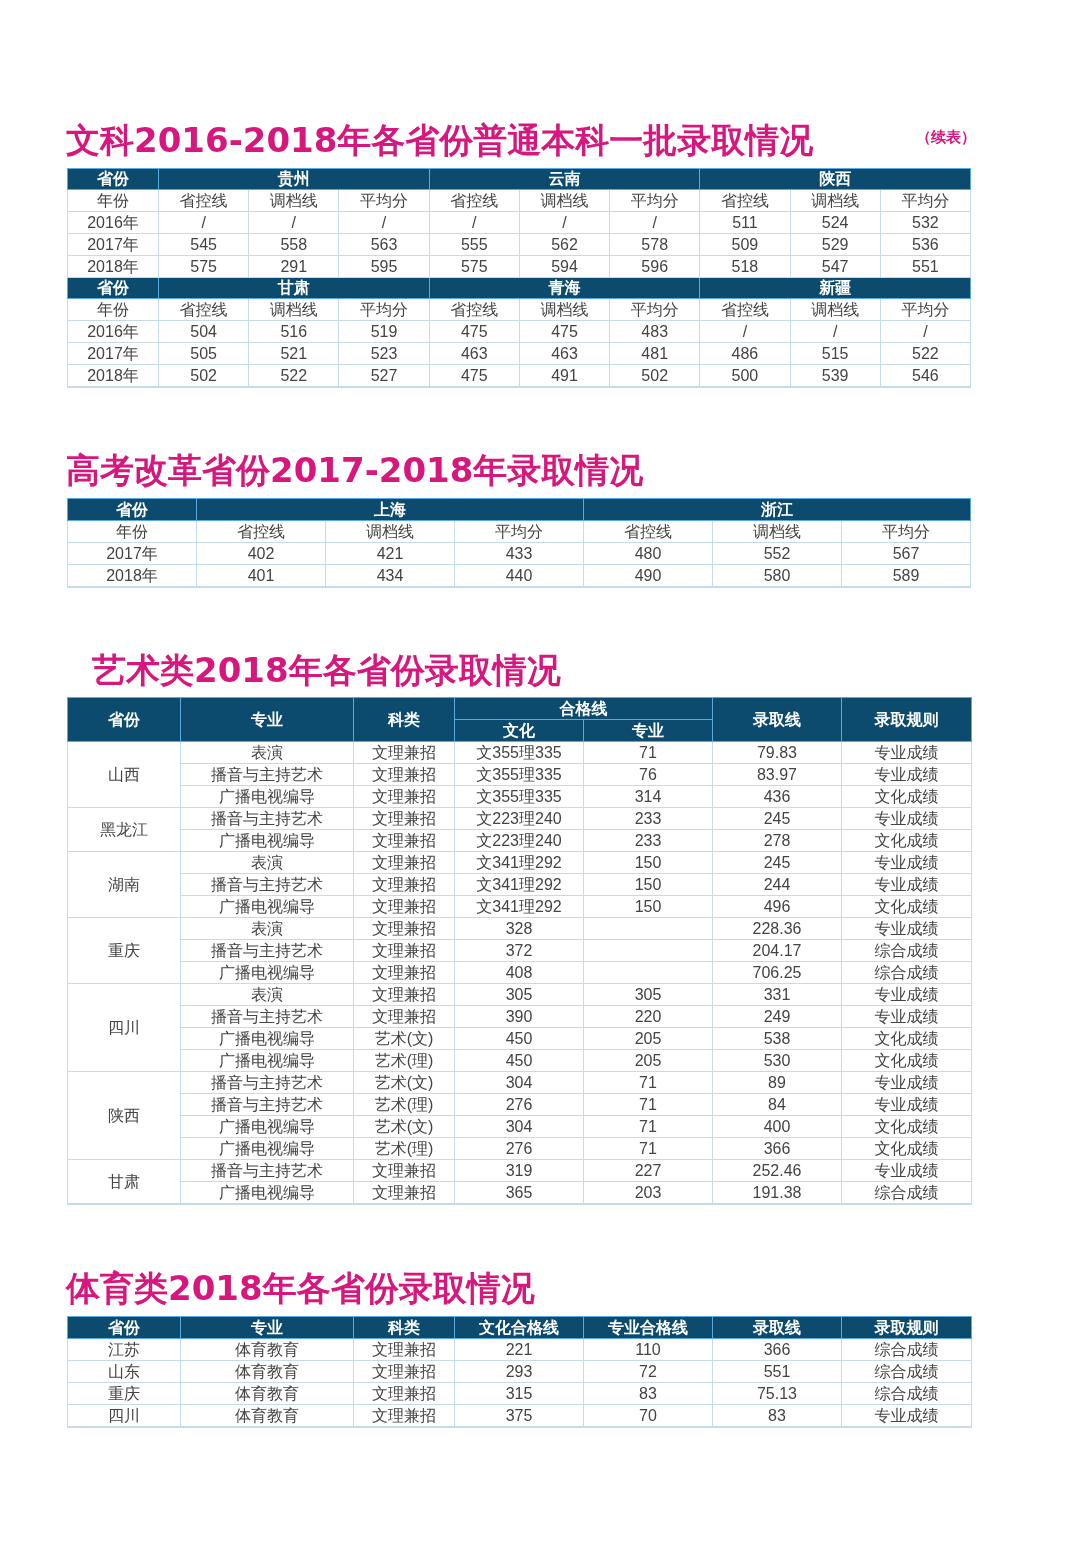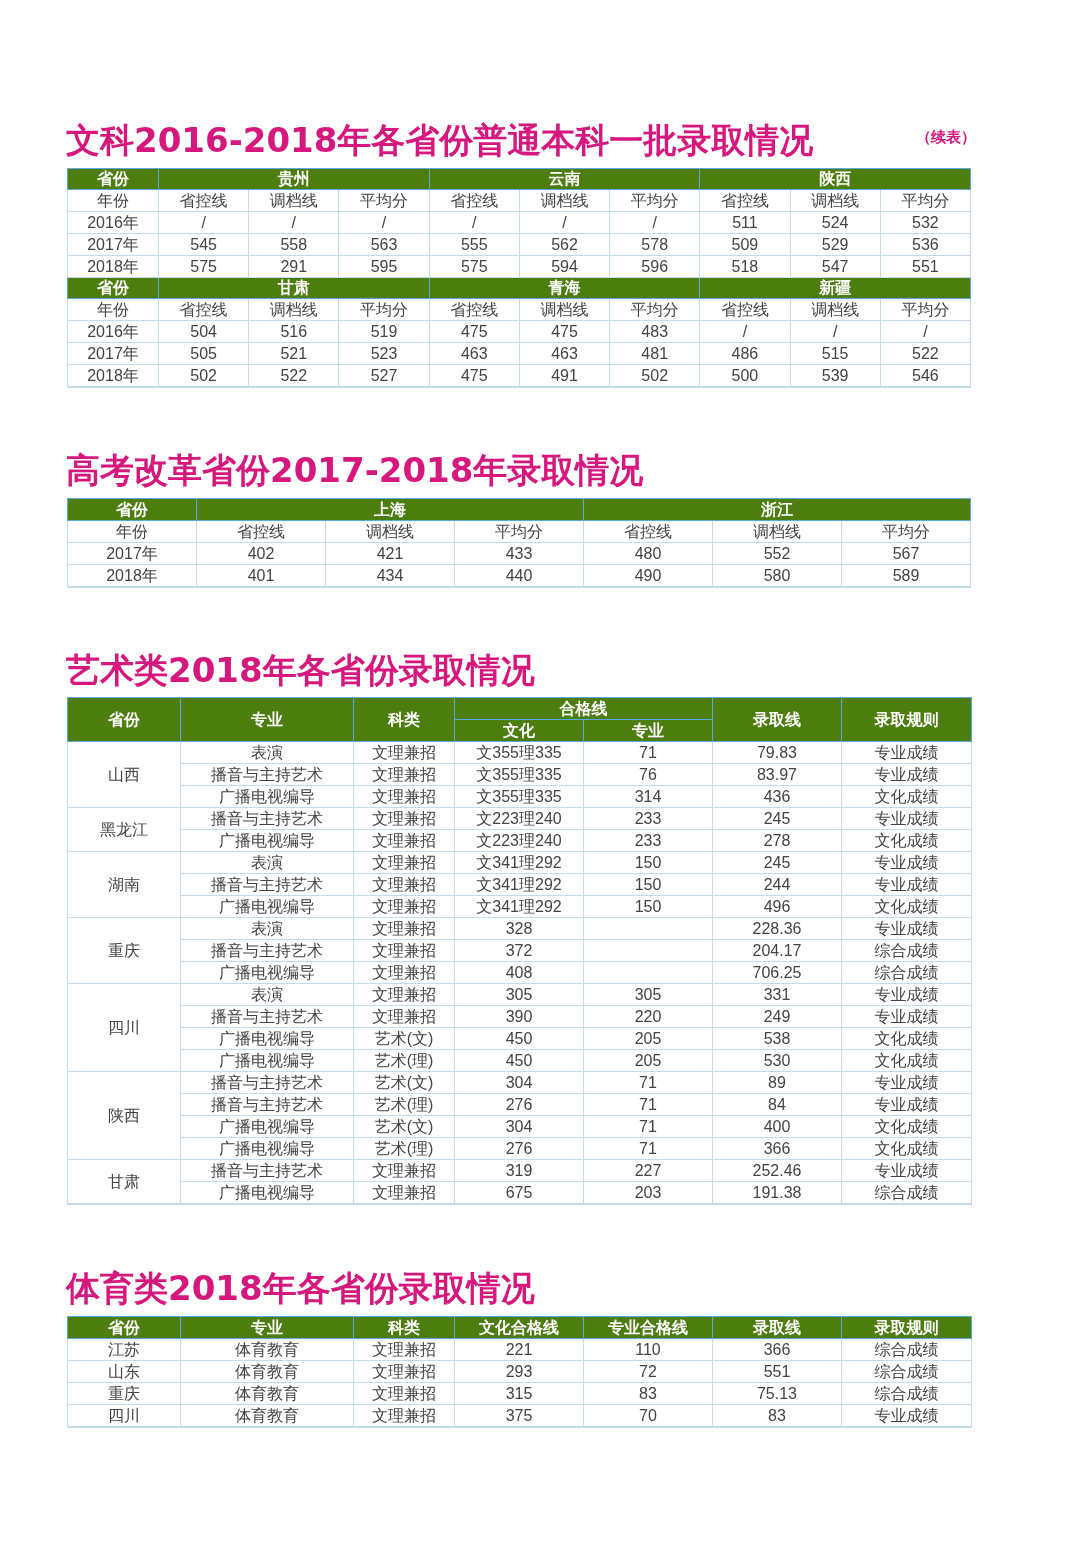--- a/index.html
+++ b/index.html
@@ -1,21 +1,21 @@
 <!DOCTYPE html>
 <html><head>
 <meta charset="utf-8">
 <style>
   html, body { margin: 0; padding: 0; background: #ffffff; }
   body { width: 1080px; height: 1548px; position: relative; font-family: "DejaVu Sans", "Liberation Sans", sans-serif; color: #3a3a3a; overflow: hidden; }
   .section-title { position: absolute; left: 66px; font-size: 34px; font-weight: bold; color: #d6177e; letter-spacing: 0px; white-space: nowrap; }
   .continued { position: absolute; right: 104px; top: 128px; font-size: 15px; font-weight: bold; color: #d6177e; }
   table { position: absolute; left: 67px; width: 904px; border-collapse: collapse; table-layout: fixed; font-family: "Liberation Sans", "DejaVu Sans", sans-serif; }
   td, th { border: 1px solid #c4dbe8; text-align: center; font-size: 16px; color: #444; padding: 0; font-weight: normal; line-height: 1; }
-  tr.hd th { background: #4d7c0f; color: #ffffff; font-weight: bold; border-color: #5aa9e0; }
+  tr.hd th { background: #0c4a6e; color: #ffffff; font-weight: bold; border-color: #5aa9e0; }
   table.t1 td, table.t1 th { height: 21px; }
   table.t1 tr.hd th { height: 20px; }
   table.t2 td, table.t2 th { height: 21px; }
   table.t3 td { height: 21px; }
   table.t3 tr.hd th { height: 21px; }
   table.t4 td, table.t4 th { height: 21px; }
   table { border-bottom: 2px solid #c4dbe8; }
 </style>
 </head>
 <body>
@@ -188,21 +188,21 @@
         <td>401</td>
         <td>434</td>
         <td>440</td>
         <td>490</td>
         <td>580</td>
         <td>589</td>
       </tr>
     </tbody>
 </table>
 
-<div class="section-title" style="top:648px;">艺术类2018年各省份录取情况</div>
+<div class="section-title" style="top:648px;margin-left:26px;">艺术类2018年各省份录取情况</div>
 <table class="t3" style="top:697px;">
   <colgroup>
     <col style="width:113px">
       <col style="width:173px">
       <col style="width:101px">
     <col style="width:129px">
       <col style="width:129px">
       <col style="width:129px">
       <col style="width:130px">
   </colgroup>
@@ -382,21 +382,21 @@
         <td>播音与主持艺术</td>
         <td>文理兼招</td>
         <td>319</td>
         <td>227</td>
         <td>252.46</td>
         <td>专业成绩</td>
       </tr>
       <tr>
         <td>广播电视编导</td>
         <td>文理兼招</td>
-        <td>675</td>
+        <td>365</td>
         <td>203</td>
         <td>191.38</td>
         <td>综合成绩</td>
       </tr>
     </tbody>
 </table>
 
 <div class="section-title" style="top:1266px;">体育类2018年各省份录取情况</div>
 <table class="t4" style="top:1316px;">
   <colgroup>

